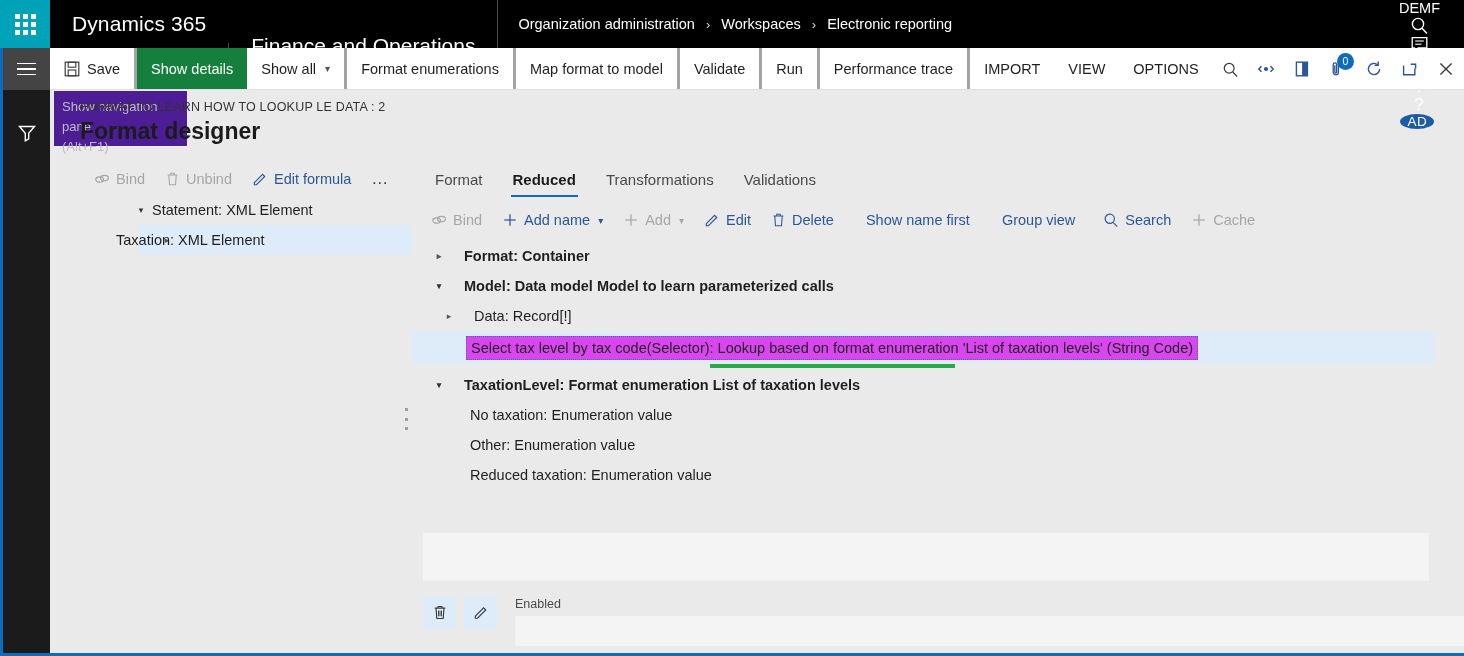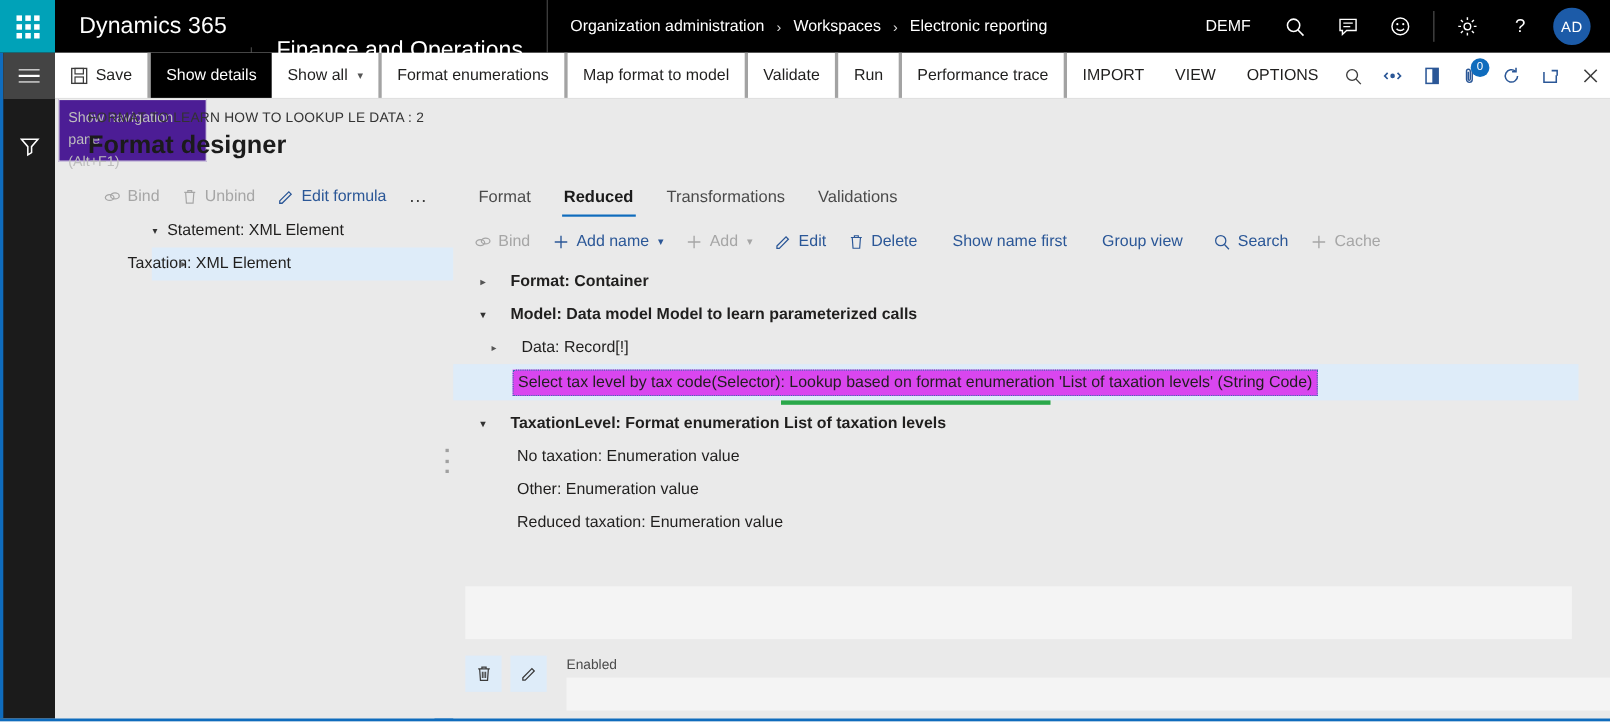--- a/index.html
+++ b/index.html
@@ -48,21 +48,21 @@
   }
   .breadcrumb {
     display: flex; align-items: center; gap: 11px; padding: 0 20px;
     border-left: 1px solid #4a4a4a;
     color: #ffffff; font-size: 14.5px; white-space: nowrap;
   }
   .breadcrumb .crumb { cursor: pointer; }
   .breadcrumb .chev { color: #d8d8d8; font-size: 13px; }
   .topspacer { flex: 1 1 auto; }
   .topright {
-    display: flex; align-items: center; gap: 0; padding-right: 8px;
+    display: flex; align-items: center; gap: 0; padding-right: 8px; flex-direction: column;
   }
   .topright .legal {
     color: #ffffff; font-size: 14.5px; padding: 0 16px; white-space: nowrap;
   }
   .ticon {
     width: 48px; height: 48px; display: flex; align-items: center;
     justify-content: center; color: #ffffff; cursor: pointer;
   }
   .ticon svg { display: block; }
   .topdivider { width: 1px; height: 28px; background: #555; margin: 0 6px; align-self: center; }
@@ -95,21 +95,21 @@
     background: #ffffff;
     display: flex; align-items: stretch;
     border-bottom: 1px solid #e0e0e0;
   }
   .ab-item {
     display: flex; align-items: center; gap: 7px;
     padding: 0 14px; font-size: 14.5px; color: #201f1e;
     cursor: pointer; white-space: nowrap;
   }
   .ab-item.sep-right { border-right: 3px solid #a3a3a3; }
-  .ab-item.active { background: #000000; color: #ffffff; }
+  .ab-item.active { background: #15803d; color: #ffffff; }
   .ab-caret { font-size: 10px; color: #555; margin-left: 2px; }
   .ab-spacer { flex: 1 1 auto; }
   .ab-right { display: flex; align-items: center; }
   .ab-icon {
     width: 36px; height: 42px; display: flex; align-items: center;
     justify-content: center; cursor: pointer; position: relative;
     color: #2b5797;
   }
   .badge {
     position: absolute; top: 5px; right: 2px;

